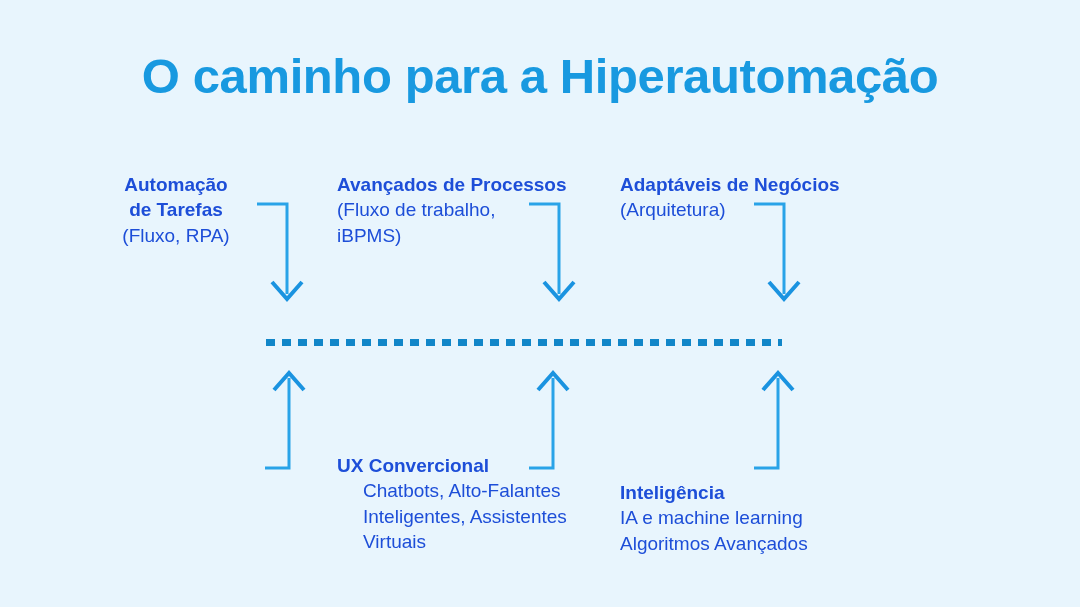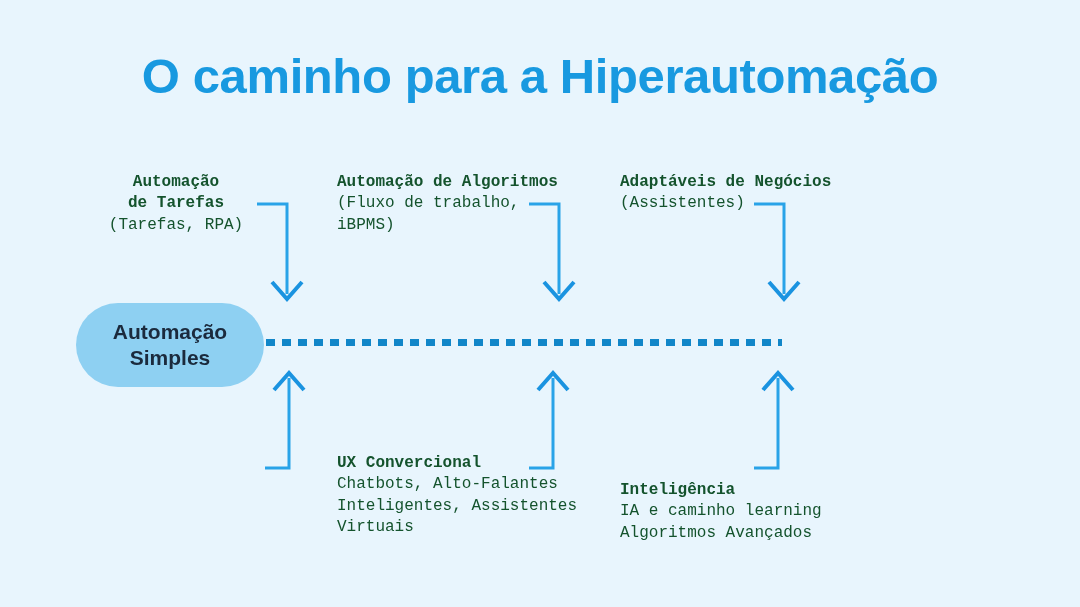--- a/index.html
+++ b/index.html
@@ -91,24 +91,23 @@
     fill: none;
     stroke: #1a93e0;
     stroke-width: 4;
     stroke-linecap: butt;
     stroke-linejoin: miter;
   }
 
   
   .label {
     position: absolute;
-    color: #14532d;
-    font-size: 16px;
+    color: #1d4ed8;
+    font-size: 19px;
     line-height: 1.33;
-    font-family: Liberation Mono, monospace;
   }
   .label .hd {
     font-weight: bold;
   }
   .label .bd {
     font-weight: normal;
   }
   .label.centered {
     text-align: center;
   }
@@ -123,47 +122,47 @@
 </head>
 <body>
 
 <div id="infographic">
 
   <div class="title">O caminho para a Hiperautomação</div>
 
   <div class="label lbl-task centered">
     <div class="hd" style="white-space: pre-line;">Automação
 de Tarefas</div>
-    <div class="bd">(Tarefas, RPA)</div>
+    <div class="bd">(Fluxo, RPA)</div>
   </div>
 
   <div class="label lbl-process">
-    <div class="hd">Automação de Algoritmos</div>
+    <div class="hd">Avançados de Processos</div>
     <div class="bd" style="white-space: pre-line;">(Fluxo de trabalho,
 iBPMS)</div>
   </div>
 
   <div class="label lbl-business">
     <div class="hd">Adaptáveis de Negócios</div>
-    <div class="bd">(Assistentes)</div>
+    <div class="bd">(Arquitetura)</div>
   </div>
 
   <div class="label lbl-events">
   </div>
 
   <div class="label lbl-ux">
     <div class="hd">UX Convercional</div>
-    <div class="bd" style="white-space: pre-line;">Chatbots, Alto-Falantes
+    <div class="bd" style="white-space: pre-line; margin-left: 26px;">Chatbots, Alto-Falantes
 Inteligentes, Assistentes
 Virtuais</div>
   </div>
 
   <div class="label lbl-intel">
     <div class="hd">Inteligência</div>
-    <div class="bd" style="white-space: pre-line;">IA e caminho learning
+    <div class="bd" style="white-space: pre-line;">IA e machine learning
 Algoritmos Avançados</div>
   </div>
 
   <svg class="connector" style="left:255px; top:200px;" width="60" height="110">
     <polyline points="2,4 32,4 32,94"></polyline>
     <polyline class="head" points="17,82 32,99 47,82"></polyline>
   </svg>
 
   <svg class="connector" style="left:527px; top:200px;" width="60" height="110">
     <polyline points="2,4 32,4 32,94"></polyline>
@@ -185,16 +184,15 @@
     <polyline class="head" points="11,22 26,5 41,22"></polyline>
   </svg>
 
   <svg class="connector" style="left:752px; top:368px;" width="60" height="104">
     <polyline points="2,100 26,100 26,10"></polyline>
     <polyline class="head" points="11,22 26,5 41,22"></polyline>
   </svg>
 
   <div class="spine"></div>
 
-  <div class="pill pill-left">Automação Simples</div>
 
 
 </div>
 
 </body></html>

